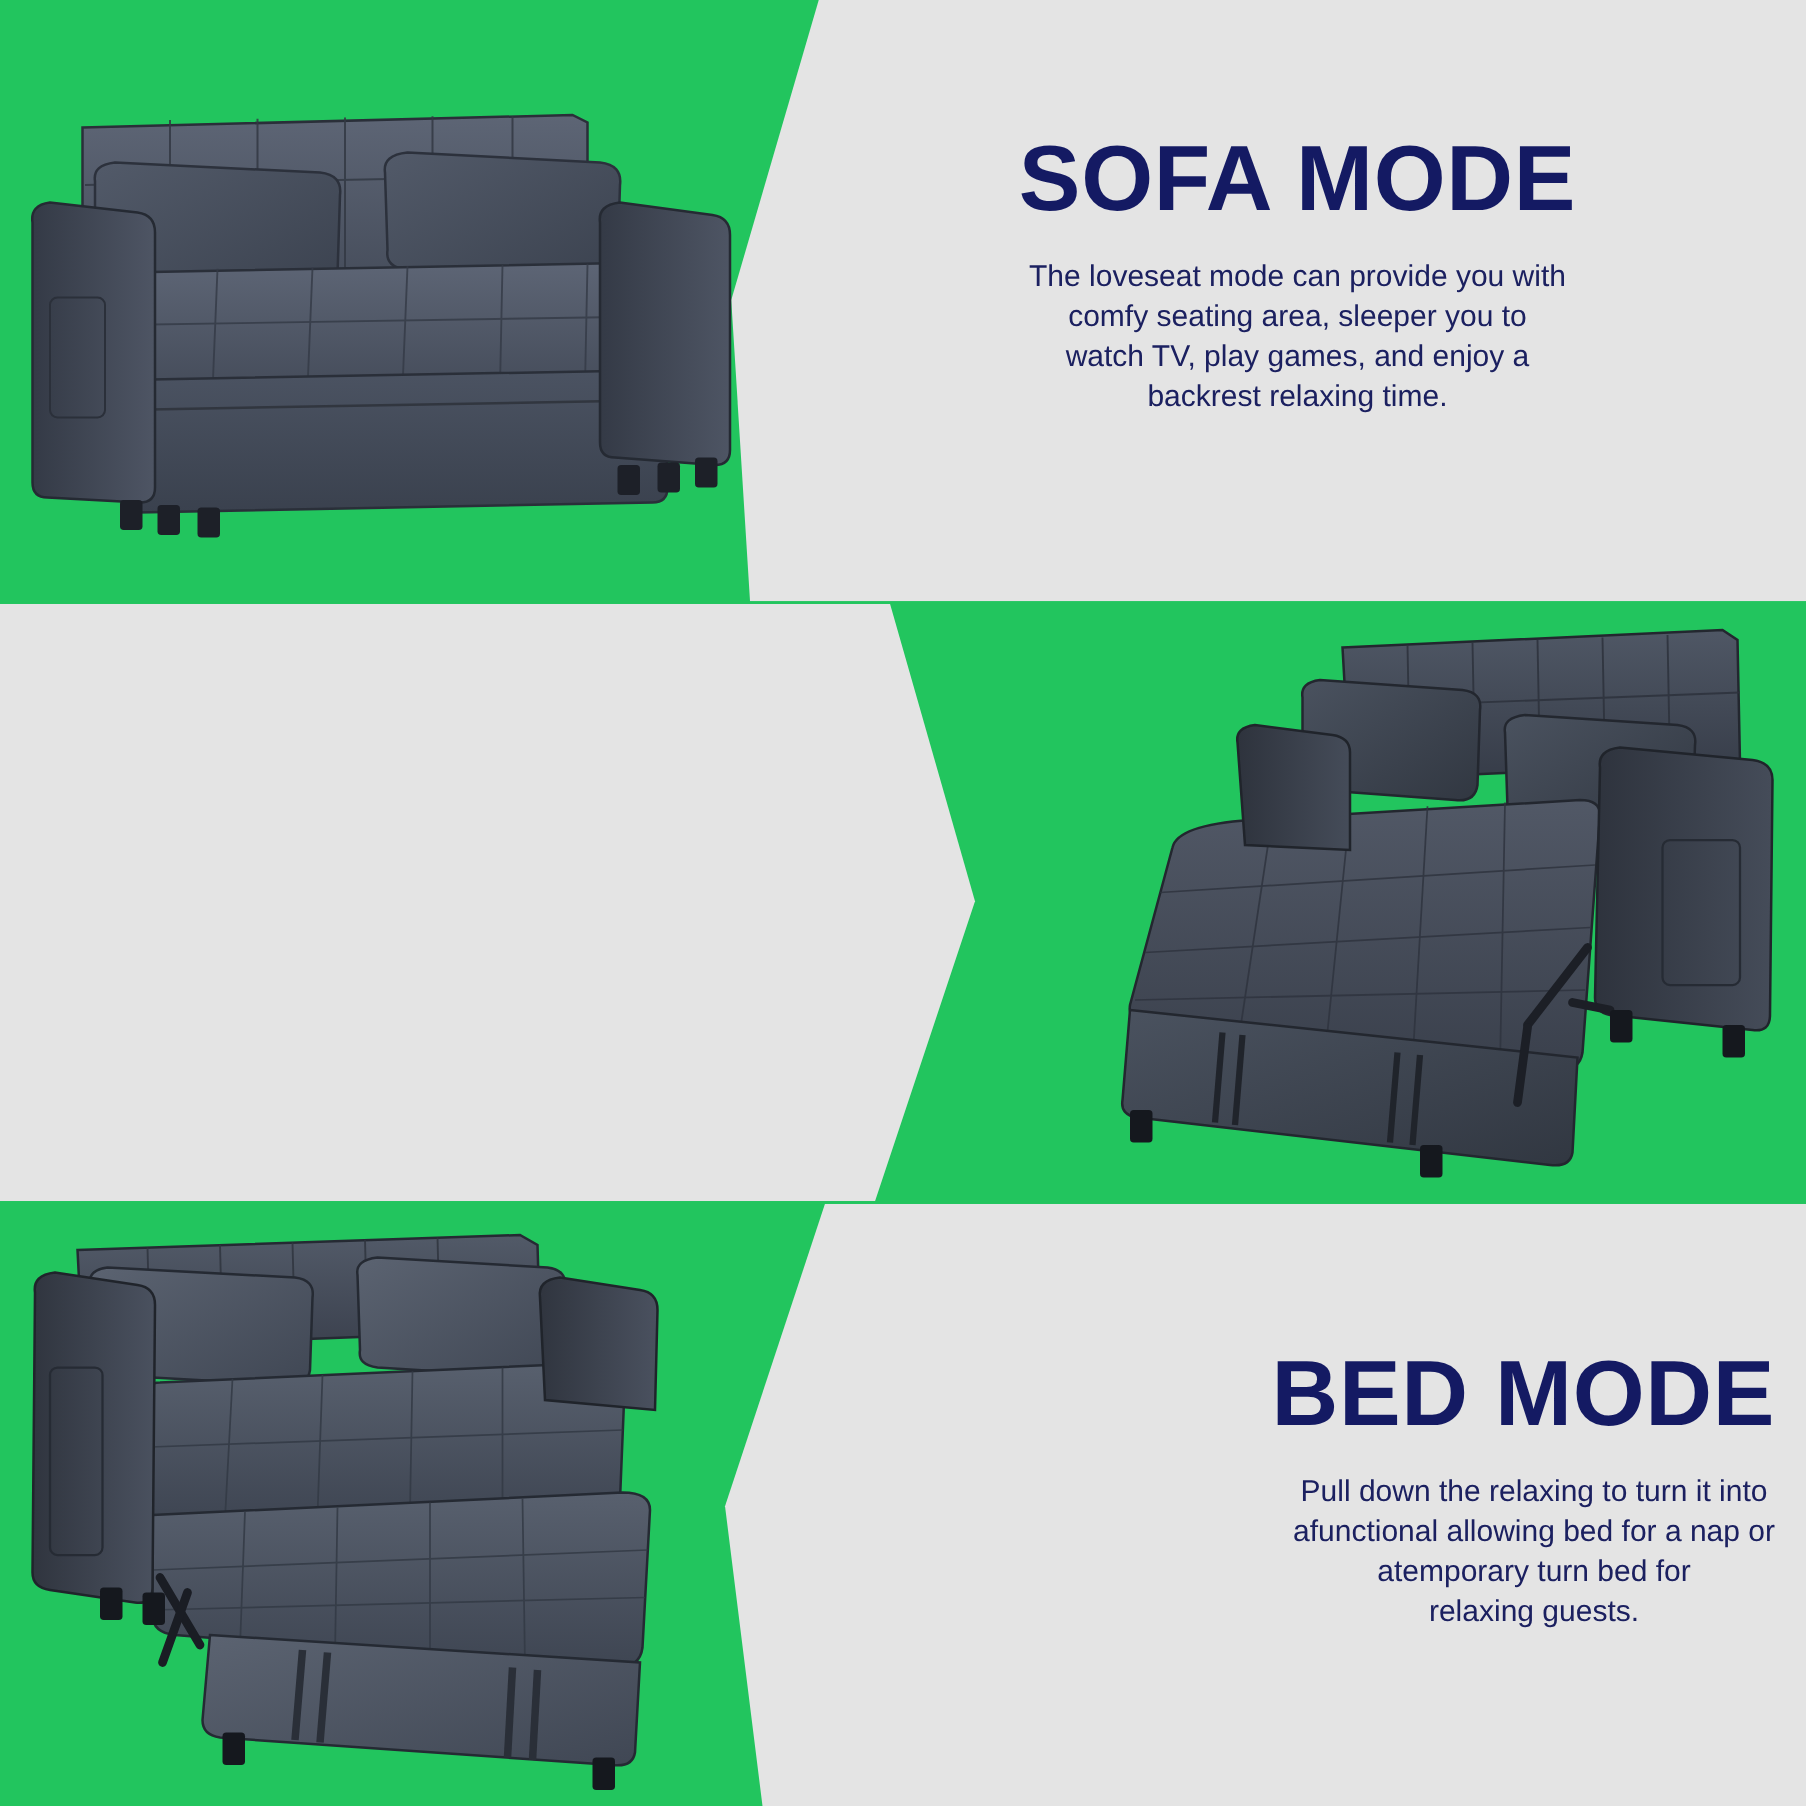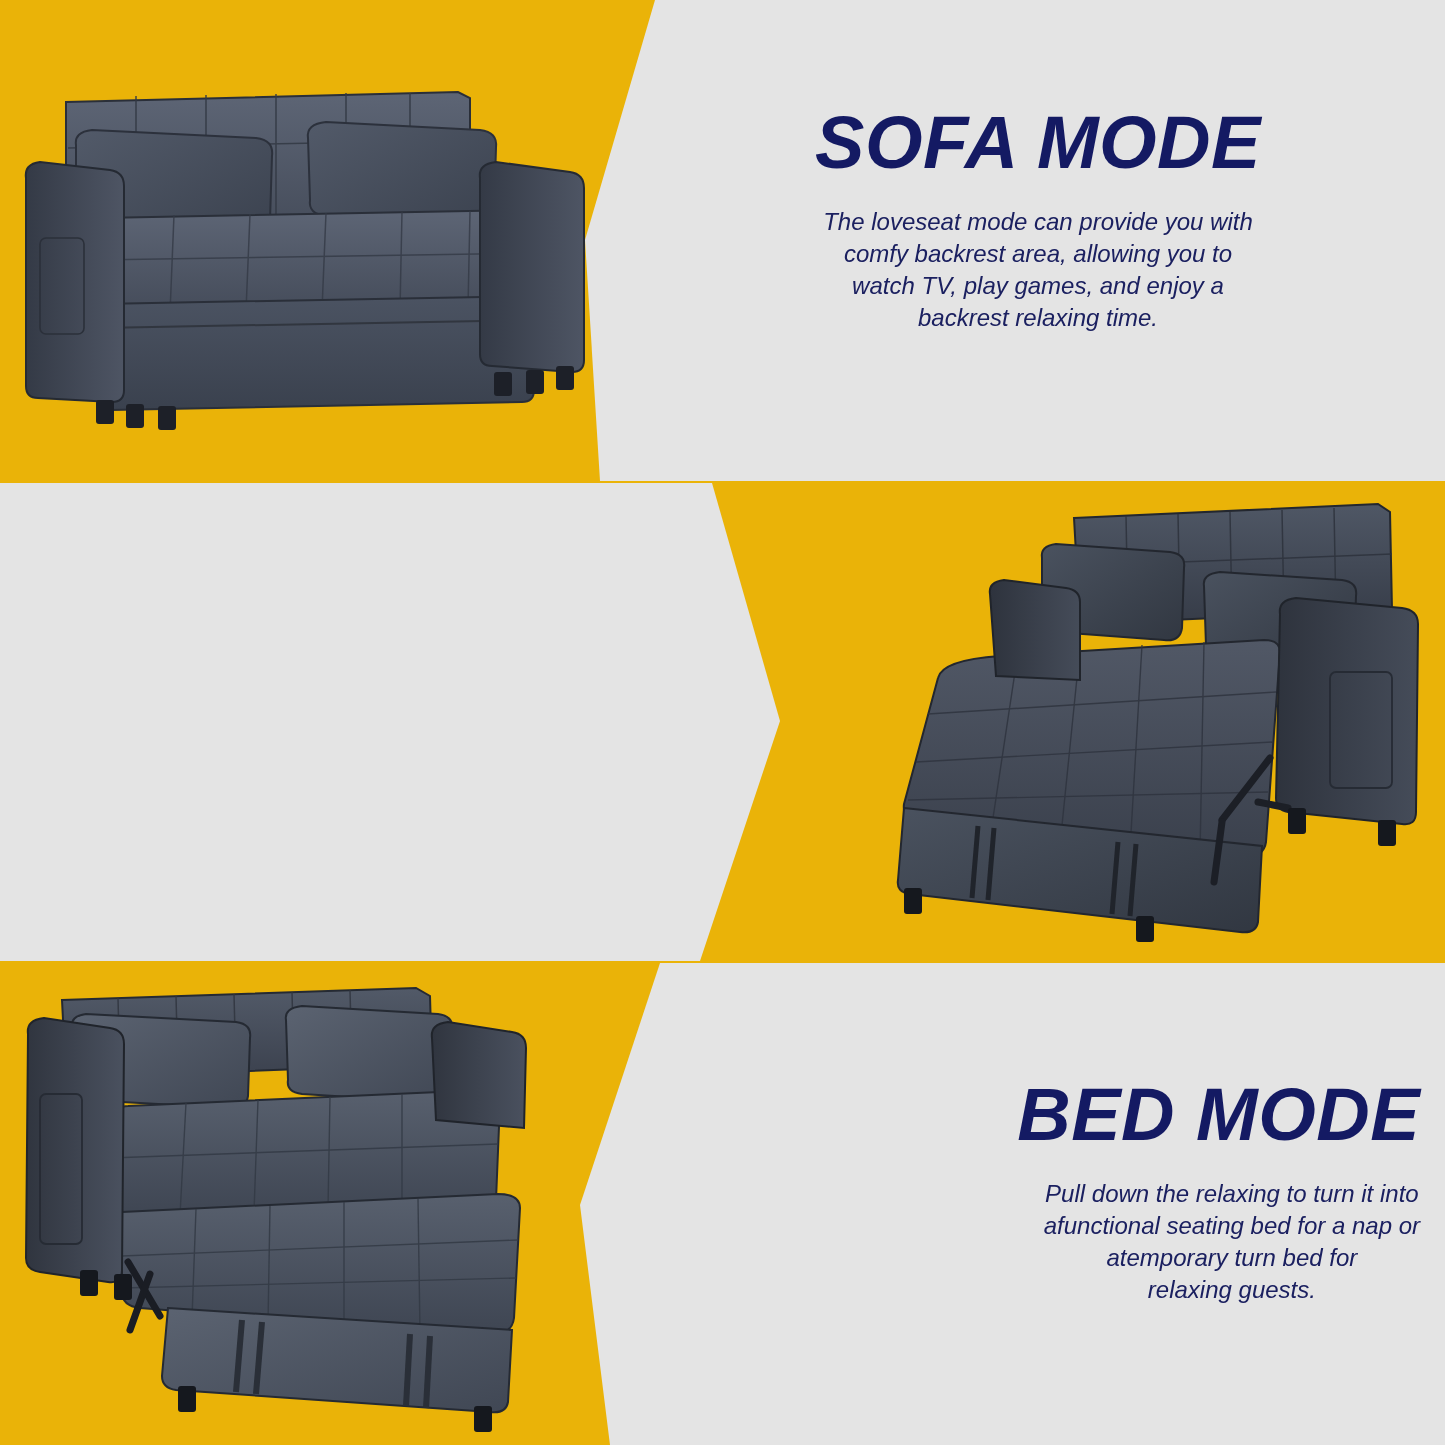--- a/index.html
+++ b/index.html
@@ -7,23 +7,22 @@
     padding: 0;
     background: #ffffff;
   }
   body {
     font-family: "Liberation Sans", sans-serif;
   }
   #infographic {
     position: relative;
     width: 1445px;
     height: 1445px;
-    background: #eab308;
+    background: #22c55e;
     overflow: hidden;
-    font-style: italic;
   }
 
   
   .row {
     position: absolute;
     left: 0;
     width: 1445px;
     overflow: hidden;
   }
   .row-1 { top: 0px;    height: 481px; }
@@ -156,21 +155,21 @@
           <rect x="508" y="310" width="18" height="24" rx="3"></rect>
           <rect x="538" y="306" width="18" height="24" rx="3"></rect>
         </g>
       </svg>
     </div>
 
     <div class="text-block tb-1">
       <h2 class="mode-title">SOFA MODE</h2>
       <p class="mode-body">
         <span>The loveseat mode can provide you with</span>
-        <span>comfy backrest area, allowing you to</span>
+        <span>comfy seating area, sleeper you to</span>
         <span>watch TV, play games, and enjoy a</span>
         <span>backrest relaxing time.</span>
       </p>
     </div>
   </div>
 
   <div class="row row-2">
 
     <svg class="panel-bg" viewBox="0 0 1445 478" preserveAspectRatio="none">
       <polygon points="0,0 712,0 780,238 700,478 0,478" fill="#e4e4e4"></polygon>
@@ -334,20 +333,20 @@
           <rect x="160" y="408" width="18" height="26" rx="3"></rect>
           <rect x="456" y="428" width="18" height="26" rx="3"></rect>
         </g>
       </svg>
     </div>
 
     <div class="text-block tb-3" style="top:115px;align-items:flex-end;">
       <h2 class="mode-title">BED MODE</h2>
       <p class="mode-body">
         <span>Pull down the relaxing to turn it into</span>
-        <span>afunctional seating bed for a nap or</span>
+        <span>afunctional allowing bed for a nap or</span>
         <span>atemporary turn bed for</span>
         <span>relaxing guests.</span>
       </p>
     </div>
   </div>
 
 </div>
 
 </body></html>

